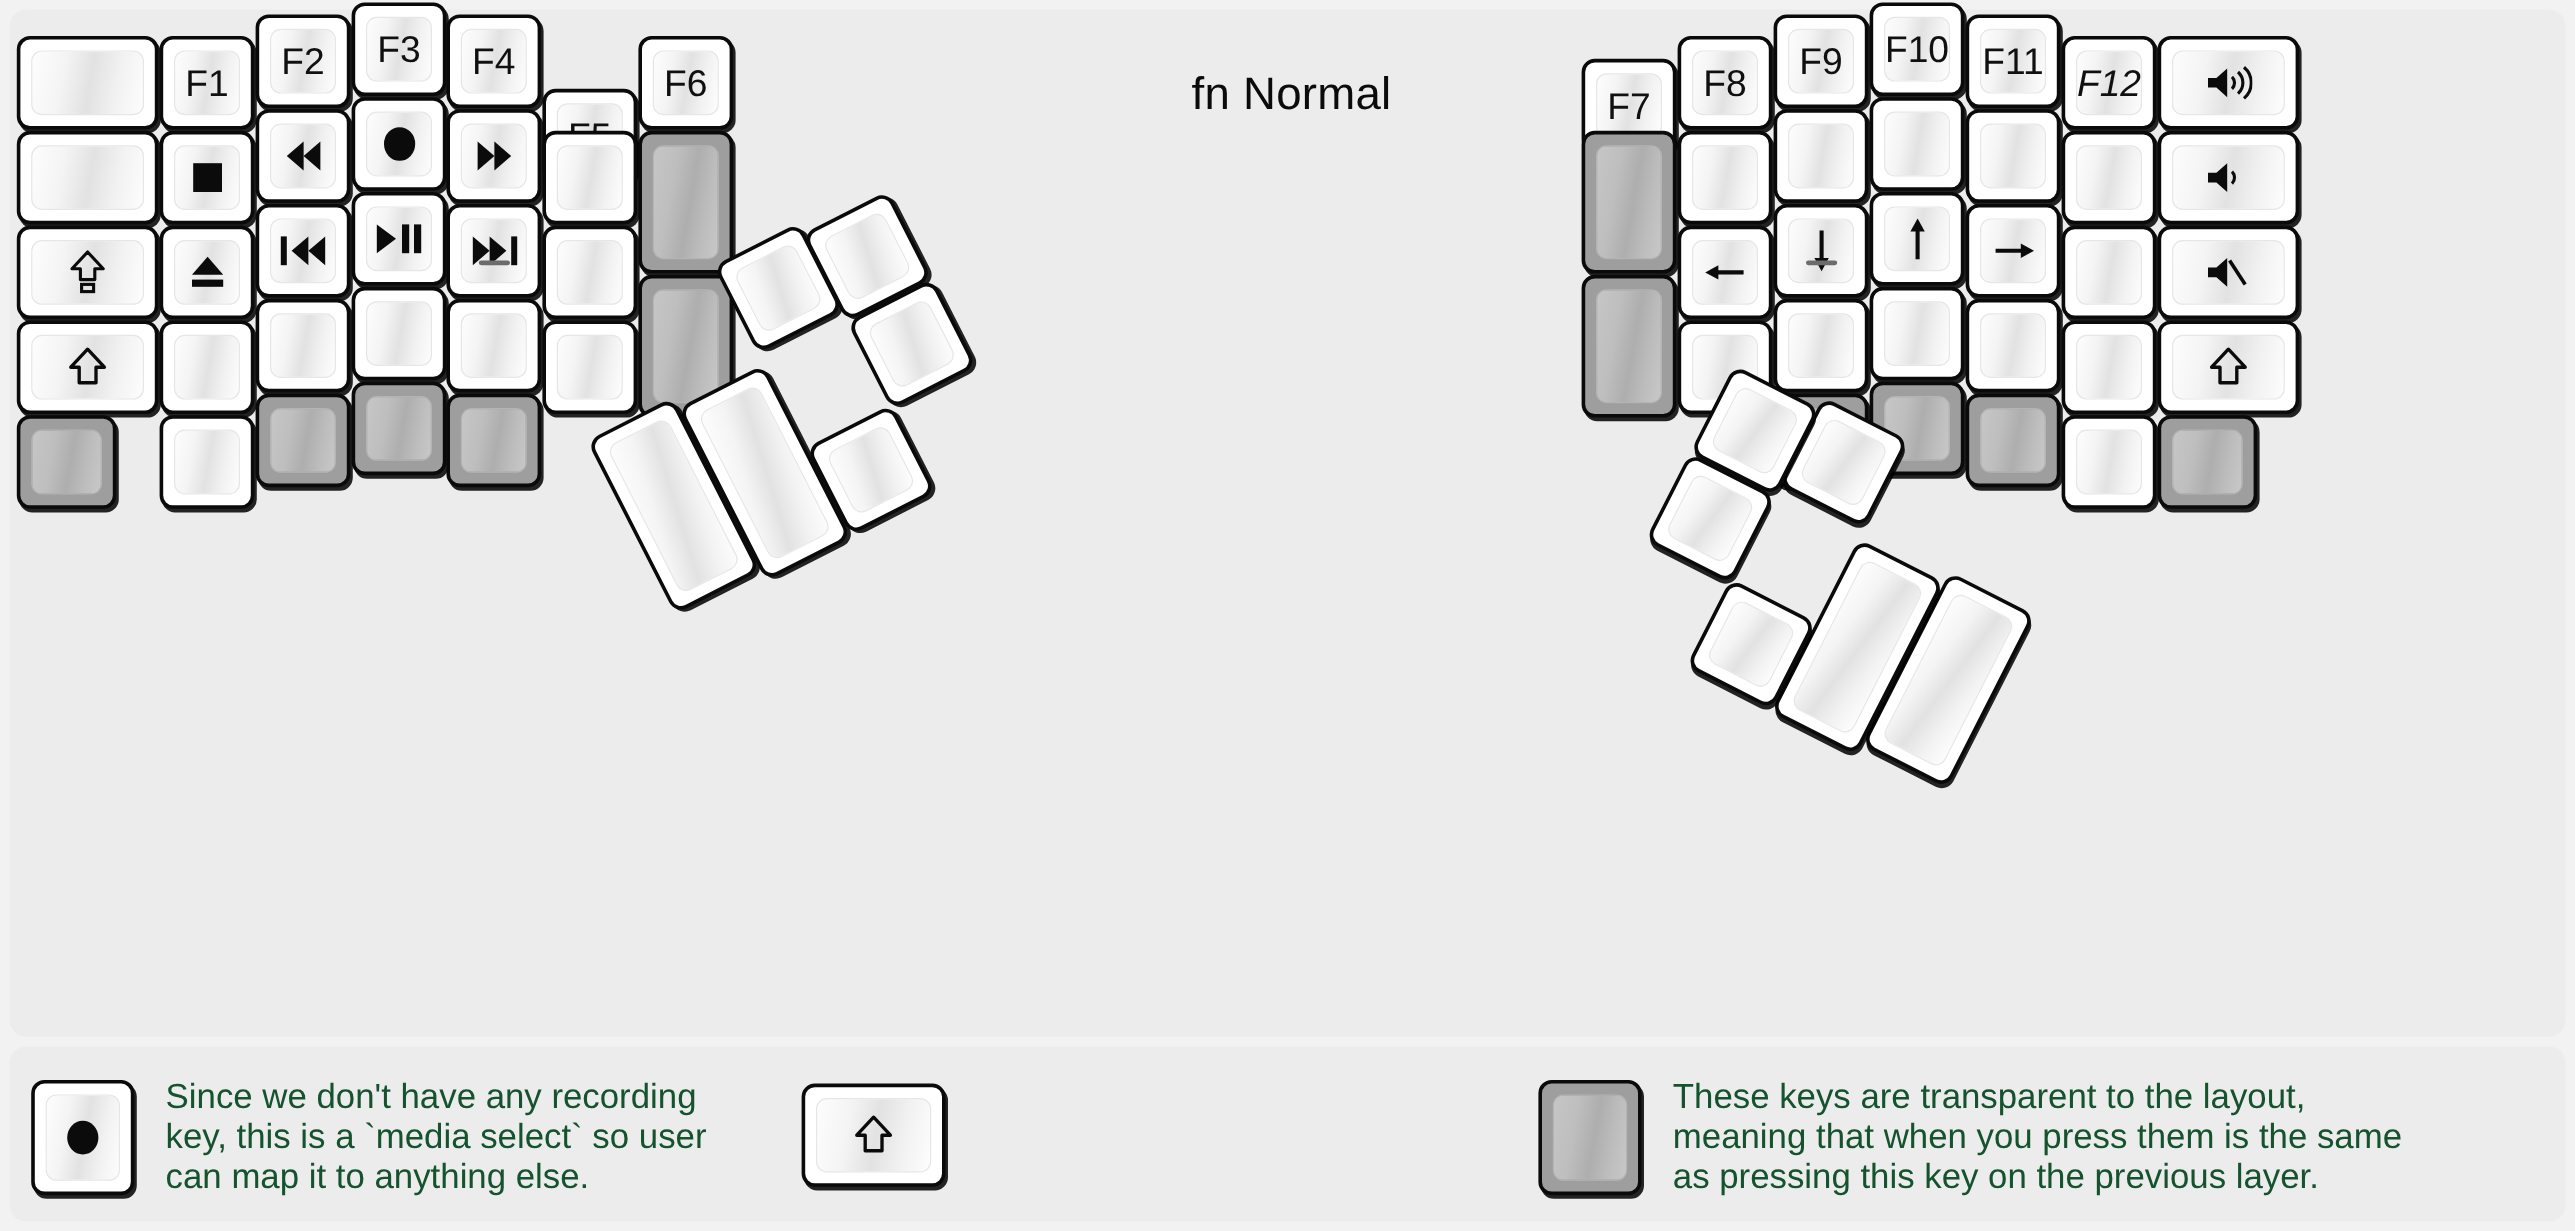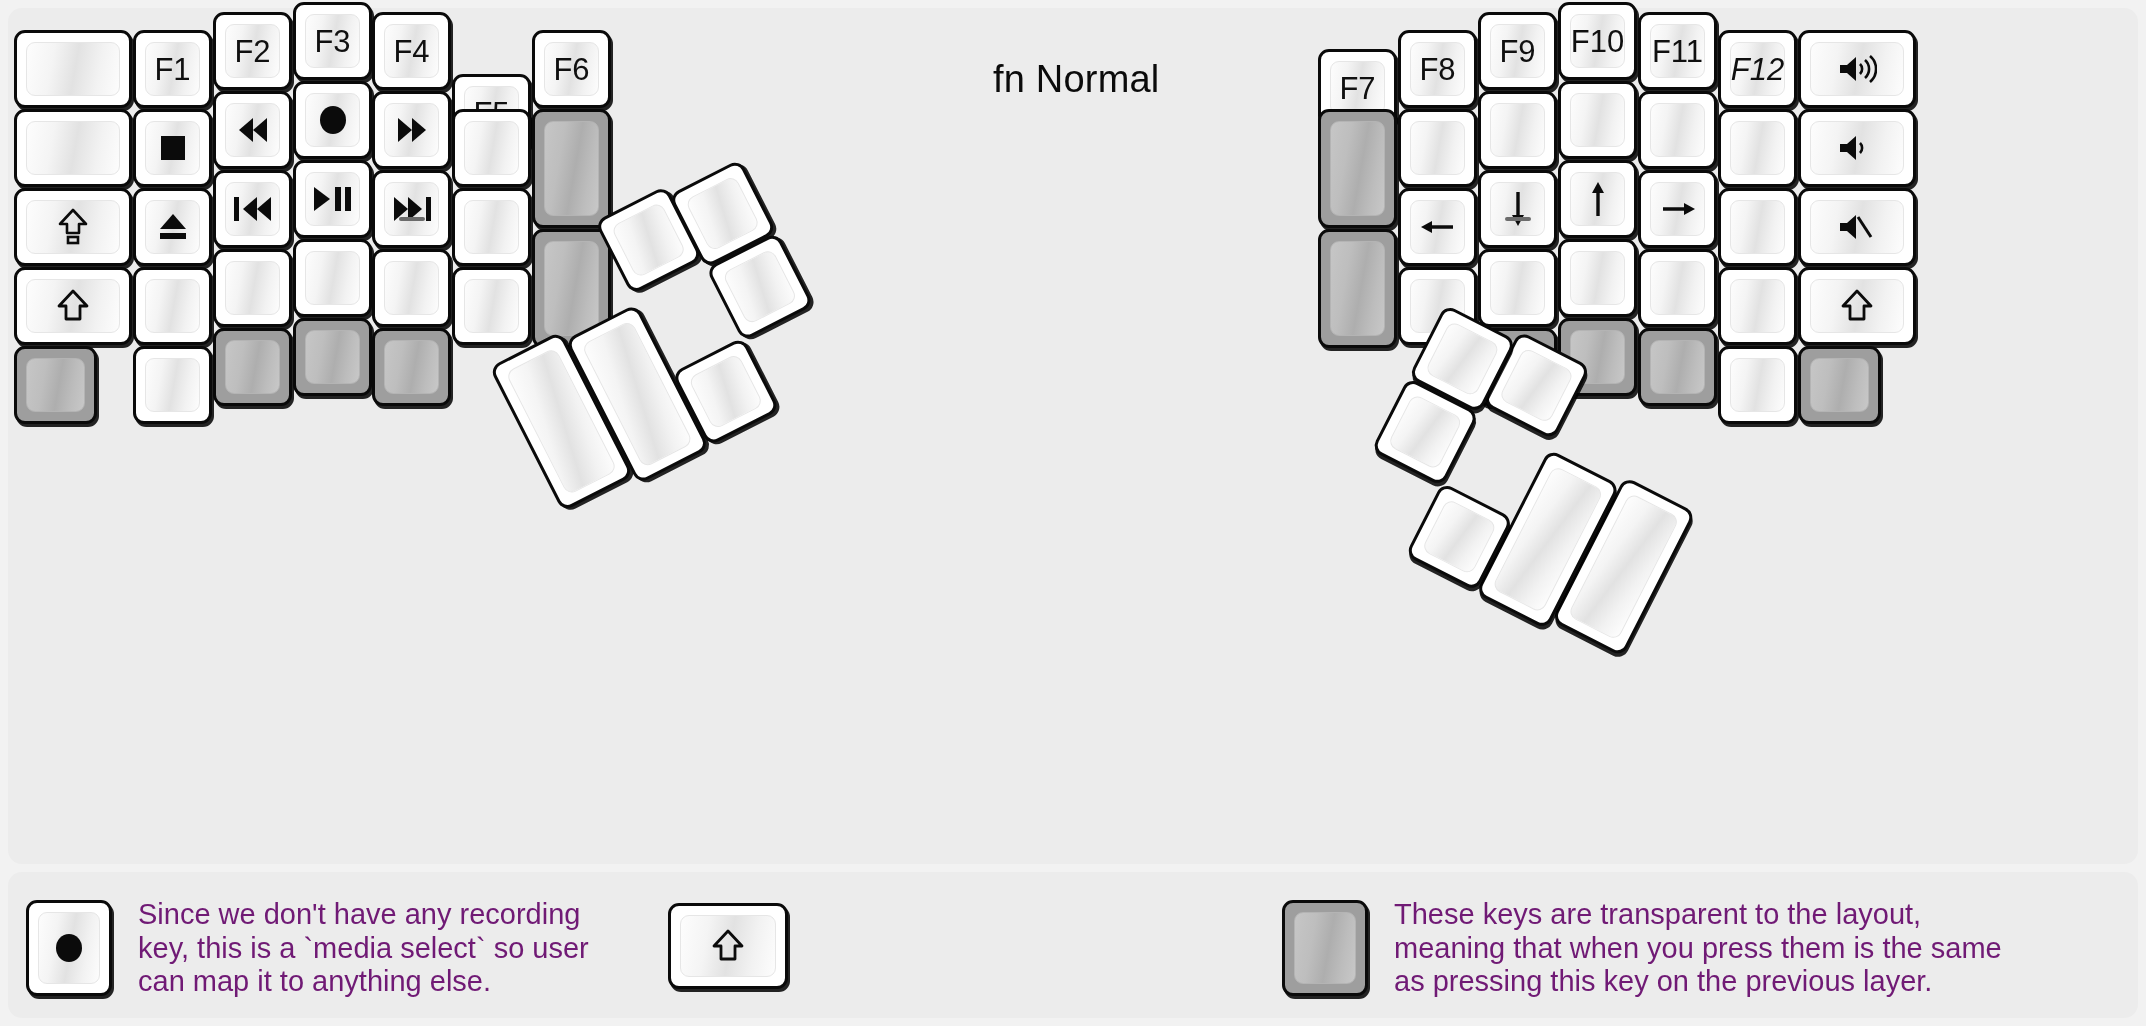--- a/index.html
+++ b/index.html
@@ -93,21 +93,21 @@
   }
   .legend-key.trans{background:#9e9e9e;}
   .legend-key.trans .cap{
     background:linear-gradient(100deg,#c6c6c6 0%,#bebebe 30%,#aeaeae 55%,#bdbdbd 78%,#c8c8c8 100%);
     border:1px solid #b4b4b4;
   }
   .legend-text{
     margin-left:26px;
     font-size:29px;
     line-height:1.16;
-    color:#701a75;
+    color:#14532d;
     white-space:pre-line;
   }
 </style>
 </head>
 <body>
 
 <div id="root">
 
   <div class="panel" id="board-panel"></div>
 

